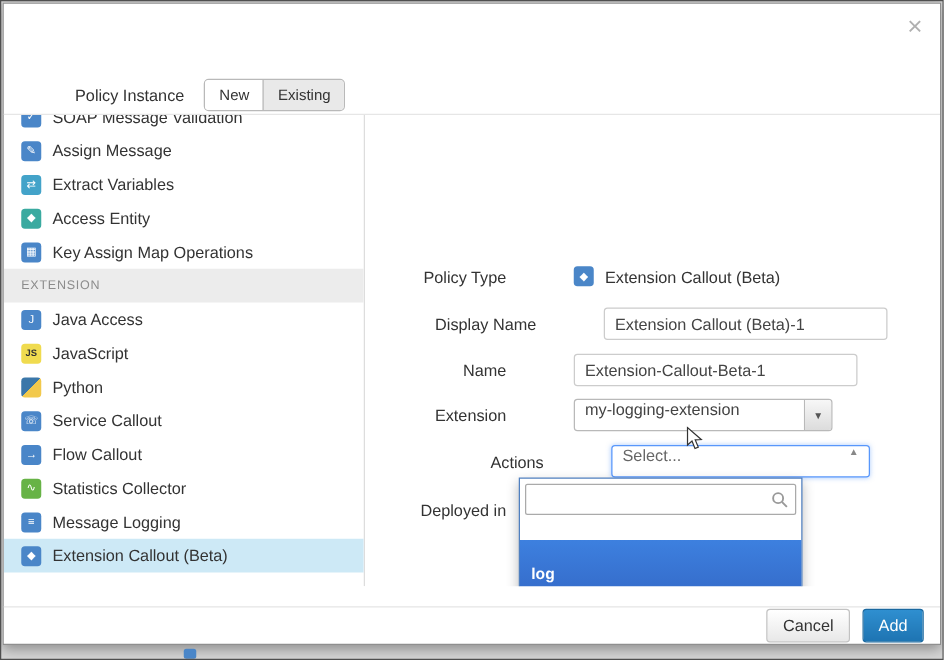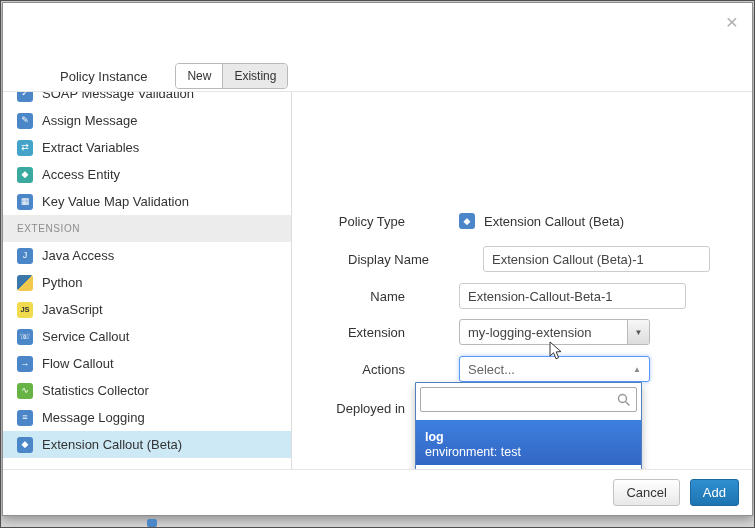--- a/index.html
+++ b/index.html
@@ -32,21 +32,21 @@
     position: absolute; left: 16px; top: 11px;
     font-size: 19px; color: #333;
   }
   .close-x {
     position: absolute; right: 14px; top: 8px;
     font-size: 21px; color: #b0b0b0; cursor: pointer; line-height: 1;
   }
 
   
   .pi-row { position: absolute; left: 57px; top: 60px; height: 26px; display: flex; align-items: center; }
-  .pi-label { font-size: 13px; color: #333; margin-right: 28px; }
+  .pi-label { font-size: 13px; color: #333; margin-right: 16px; }
   .pi-group { display: inline-flex; border: 1px solid #b9b9b9; border-radius: 4px; overflow: hidden; height: 26px; }
   .pi-btn { font-size: 12px; color: #333; padding: 0 11px; display: flex; align-items: center; cursor: pointer; }
   .pi-btn.active { background: #fff; }
   .pi-btn.inactive { background: #e9e9e9; border-left: 1px solid #b9b9b9; }
 
   
   .content {
     position: absolute; left: 0; right: 0; top: 88px; bottom: 46px;
     border-top: 1px solid #e6e6e6;
     display: flex; overflow: hidden;
@@ -80,34 +80,34 @@
 
   
   .form { position: absolute; left: 290px; top: 88px; right: 0; bottom: 46px; }
   .f-row { position: absolute; left: 0; height: 26px; display: flex; align-items: center; gap: 44px; }
   .f-label { width: 112px; text-align: right; font-size: 13px; color: #333; margin-right: 10px; flex: none; }
   .f-field { width: 227px; }
   .row-ptype { top: 28px; }
   .row-display { top: 66px; padding-left: 24px; }
   .row-name { top: 103px; }
   .row-extension { top: 139px; }
-  .row-actions { top: 176px; }
+  .row-actions { top: 176px; padding-left: 30px; }
   .row-deployed { top: 215px; }
 
   .ptype-val { display: flex; align-items: center; gap: 9px; font-size: 13px; color: #333; }
 
   .txt-input {
     width: 227px; height: 26px; border: 1px solid #ccc; border-radius: 3px;
     padding: 0 8px; font-size: 13px; color: #444;
     font-family: "Liberation Sans", "DejaVu Sans", sans-serif;
   }
   .select {
-    position: relative; width: 191px; height: 26px;
+    position: relative; width: 207px; height: 26px;
     border: 1px solid #b9b9b9; border-radius: 3px; background: #fff;
-    display: flex; align-items: center; font-size: 13px; color: #444;
+    display: flex; font-size: 13px; color: #444;
     padding-left: 8px; cursor: pointer;
   }
   .select .arrowbox {
     position: absolute; right: 0; top: 0; width: 22px; height: 24px;
     background: linear-gradient(#f7f7f7, #dcdcdc);
     border-left: 1px solid #b9b9b9; border-radius: 0 2px 2px 0;
     display: flex; align-items: center; justify-content: center;
     color: #555; font-size: 8px;
   }
   .select.open {
@@ -127,30 +127,30 @@
     z-index: 20; padding-bottom: 8px;
   }
   .dd-search-wrap { position: relative; padding: 4px; }
   .dd-search {
     width: 100%; height: 25px; border: 1px solid #aaa; border-radius: 2px;
     padding: 0 24px 0 6px; font-size: 13px;
     font-family: "Liberation Sans", "DejaVu Sans", sans-serif;
   }
   .dd-mag { position: absolute; right: 10px; top: 10px; }
   .dd-option {
-    margin-top: 4px;
+    margin-top: 16px;
     background: linear-gradient(#3d80df, #3366c4);
-    color: #fff; padding: 9px 9px 5px; cursor: pointer;
+    color: #fff; padding: 19px 9px 5px; cursor: pointer;
   }
   .dd-opt-title { font-size: 12.5px; font-weight: bold; line-height: 16px; }
   .dd-opt-sub { font-size: 12.5px; line-height: 15px; }
 
   
   .footer {
-    position: absolute; left: 0; right: 0; bottom: 0; height: 46px;
+    position: absolute; left: 0; right: 0; bottom: 0; height: 30px;
     border-top: 1px solid #e5e5e5;
     display: flex; align-items: center; justify-content: flex-end;
     padding-right: 13px; gap: 10px;
   }
   .btn {
     height: 27px; border-radius: 3px; font-size: 13px;
     display: flex; align-items: center; padding: 0 12px; cursor: pointer;
     font-family: "Liberation Sans", "DejaVu Sans", sans-serif;
   }
   .btn-cancel {
@@ -193,36 +193,36 @@
       <div class="s-item">
         <span class="ic ic-extract">⇄</span>
         <span>Extract Variables</span>
       </div>
       <div class="s-item">
         <span class="ic ic-access">◆</span>
         <span>Access Entity</span>
       </div>
       <div class="s-item">
         <span class="ic ic-kvm">▦</span>
-        <span>Key Value Map Validation</span>
+        <span>Key Assign Map Operations</span>
       </div>
 
       <div class="s-section">EXTENSION</div>
 
       <div class="s-item">
         <span class="ic ic-java">J</span>
         <span>Java Access</span>
       </div>
       <div class="s-item">
+        <span class="ic ic-js">JS</span>
+        <span>JavaScript</span>
+      </div>
+      <div class="s-item">
         <span class="ic ic-python"></span>
         <span>Python</span>
-      </div>
-      <div class="s-item">
-        <span class="ic ic-js">JS</span>
-        <span>JavaScript</span>
       </div>
       <div class="s-item">
         <span class="ic ic-service">☏</span>
         <span>Service Callout</span>
       </div>
       <div class="s-item">
         <span class="ic ic-flow">→</span>
         <span>Flow Callout</span>
       </div>
       <div class="s-item">

